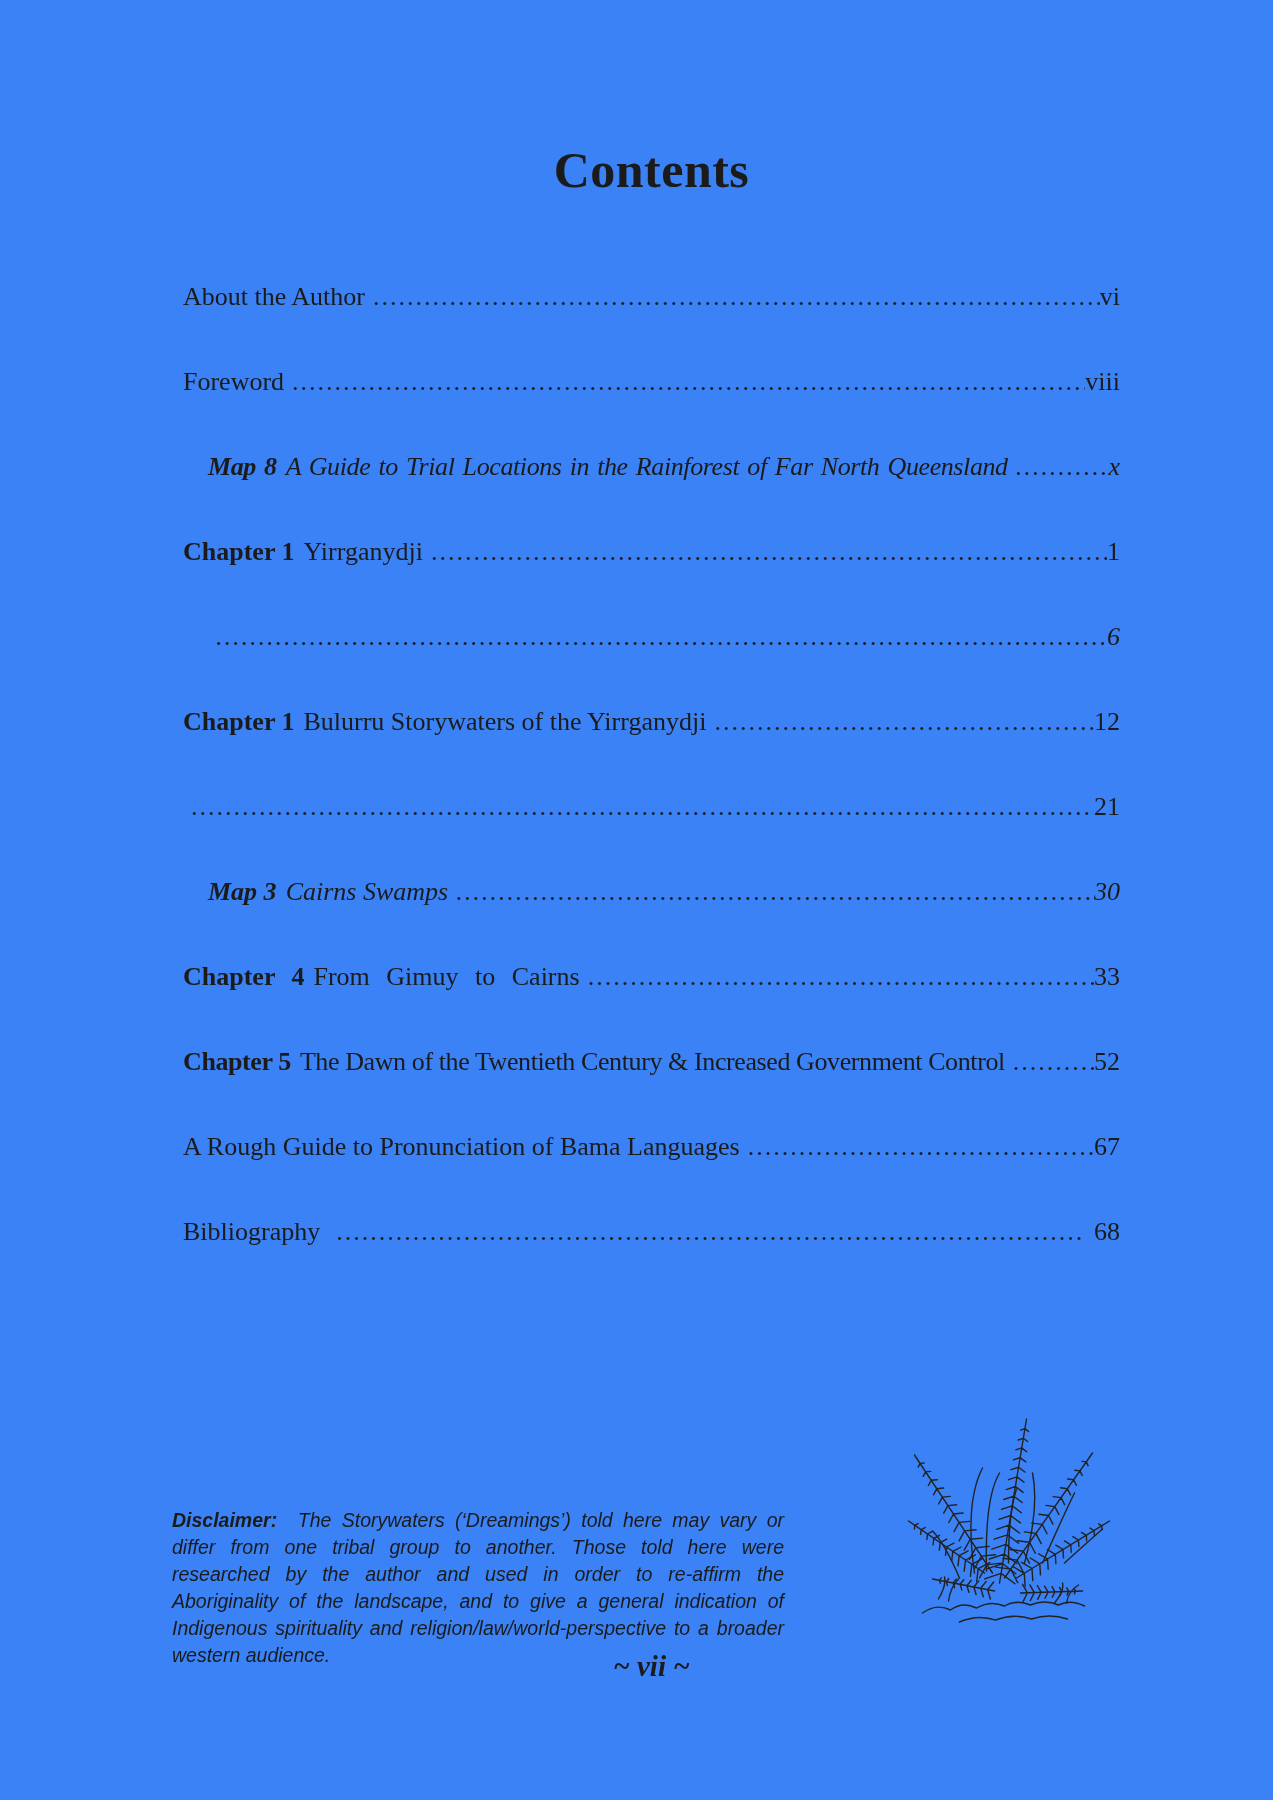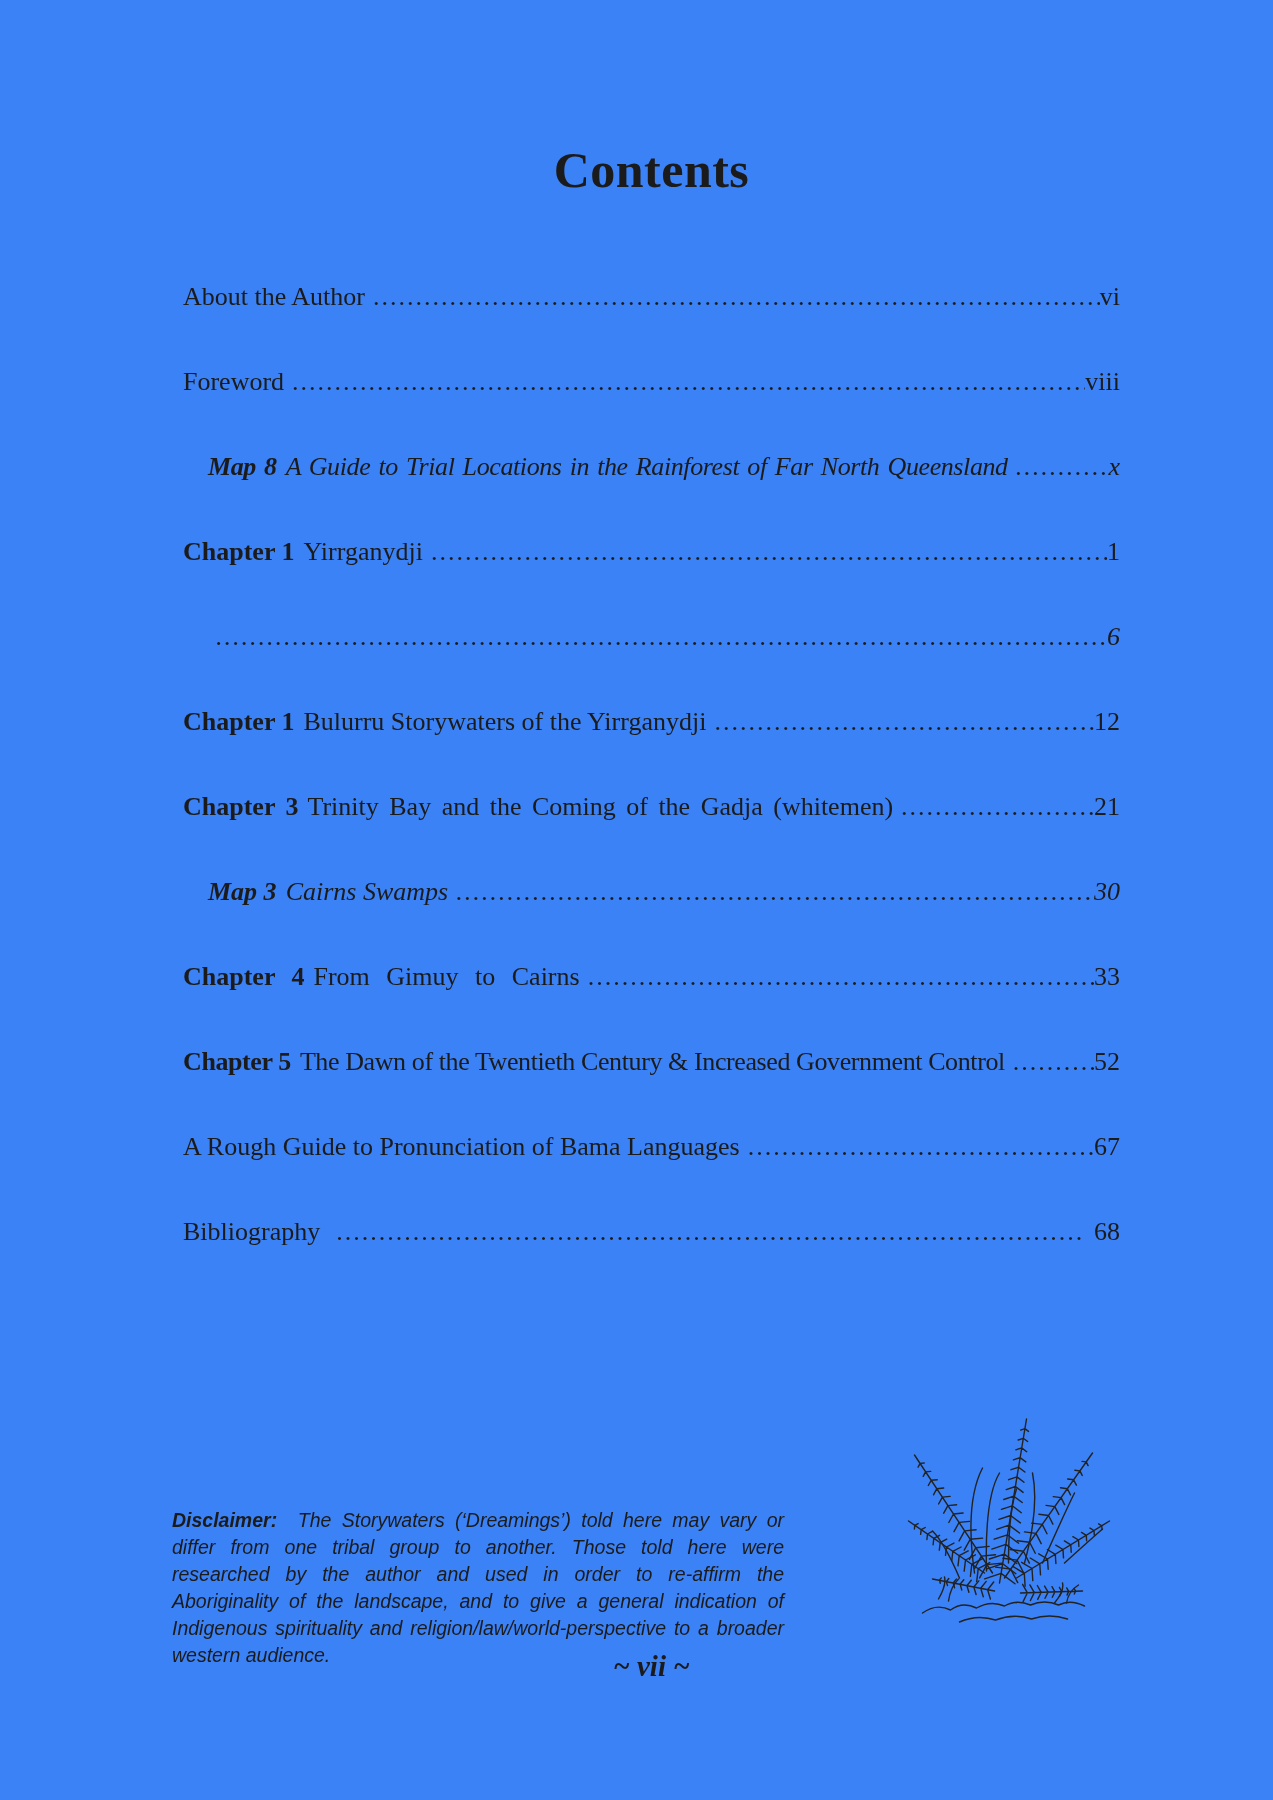--- a/index.html
+++ b/index.html
@@ -109,21 +109,20 @@
       <li class="toc-row row-map ws-2 tight">
         <span class="leader">................................................................................................................................................................................................................................................</span>
         <span class="page-num">6</span>
       </li>
       <li class="toc-row row-chapter">
         <span class="entry-text"><b class="prefix">Chapter 1</b><span class="label">Bulurru Storywaters of the Yirrganydji</span></span>
         <span class="leader">................................................................................................................................................................................................................................................</span>
         <span class="page-num">12</span>
       </li>
       <li class="toc-row row-chapter ws-4">
-        <span class="entry-text"><b class="prefix">Chapter 3</b><span class="label">Trinity Bay and the Coming of the Gadja (whitemen)</span></span>
         <span class="leader">................................................................................................................................................................................................................................................</span>
         <span class="page-num">21</span>
       </li>
       <li class="toc-row row-map">
         <span class="entry-text"><b class="prefix">Map 3</b><span class="label">Cairns Swamps</span></span>
         <span class="leader">................................................................................................................................................................................................................................................</span>
         <span class="page-num">30</span>
       </li>
       <li class="toc-row row-chapter ws-10">
         <span class="entry-text"><b class="prefix">Chapter 4</b><span class="label">From Gimuy to Cairns</span></span>

